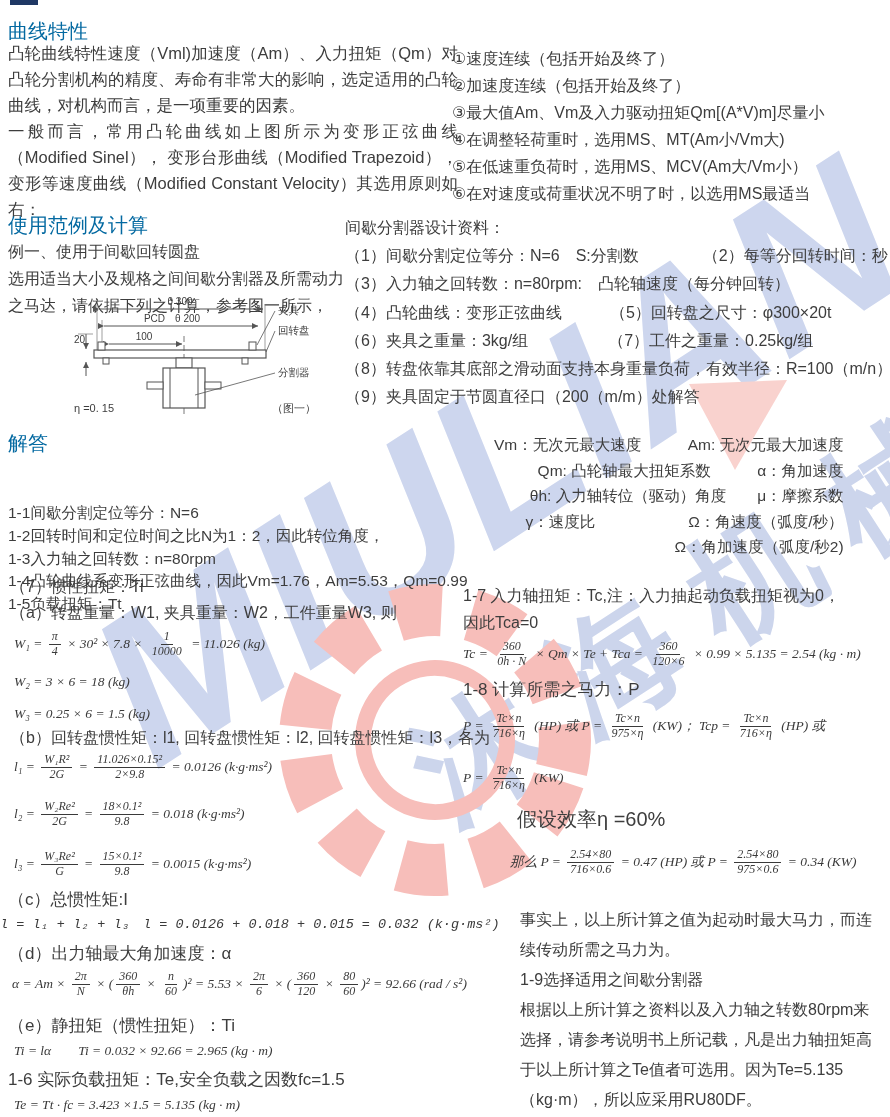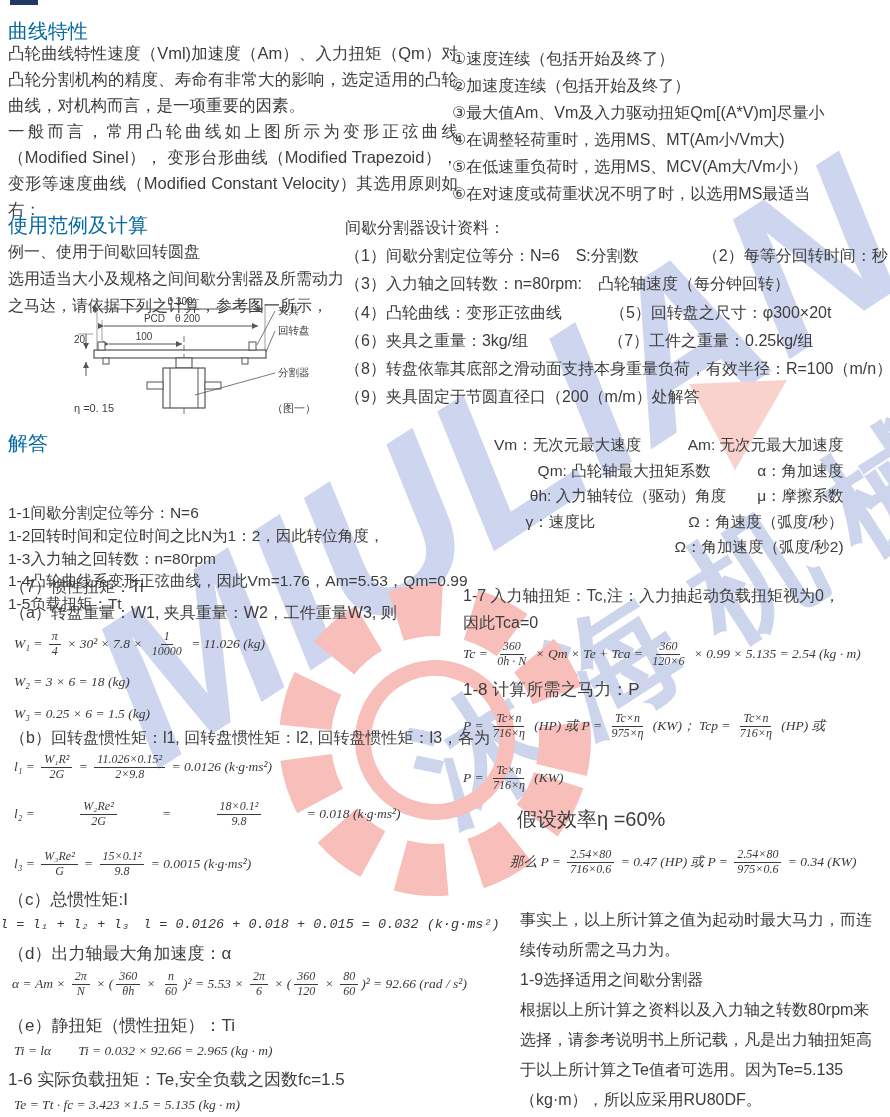--- a/index.html
+++ b/index.html
@@ -181,21 +181,21 @@
         <span class="num">W₁R²</span>
         <span class="den">2G</span>
       </span>
       <span class="ftext"> = </span>
       <span class="frac">
         <span class="num">11.026×0.15²</span>
         <span class="den">2×9.8</span>
       </span>
       <span class="ftext"> = 0.0126 (k·g·ms²)</span>
     </div>
-  <div class="formula" style="left:14px;top:800px;gap:39px;">
+  <div class="formula" style="left:14px;top:800px;">
       <span class="ftext">l₂ = </span>
       <span class="frac">
         <span class="num">W₂Re²</span>
         <span class="den">2G</span>
       </span>
       <span class="ftext"> = </span>
       <span class="frac">
         <span class="num">18×0.1²</span>
         <span class="den">9.8</span>
       </span>

